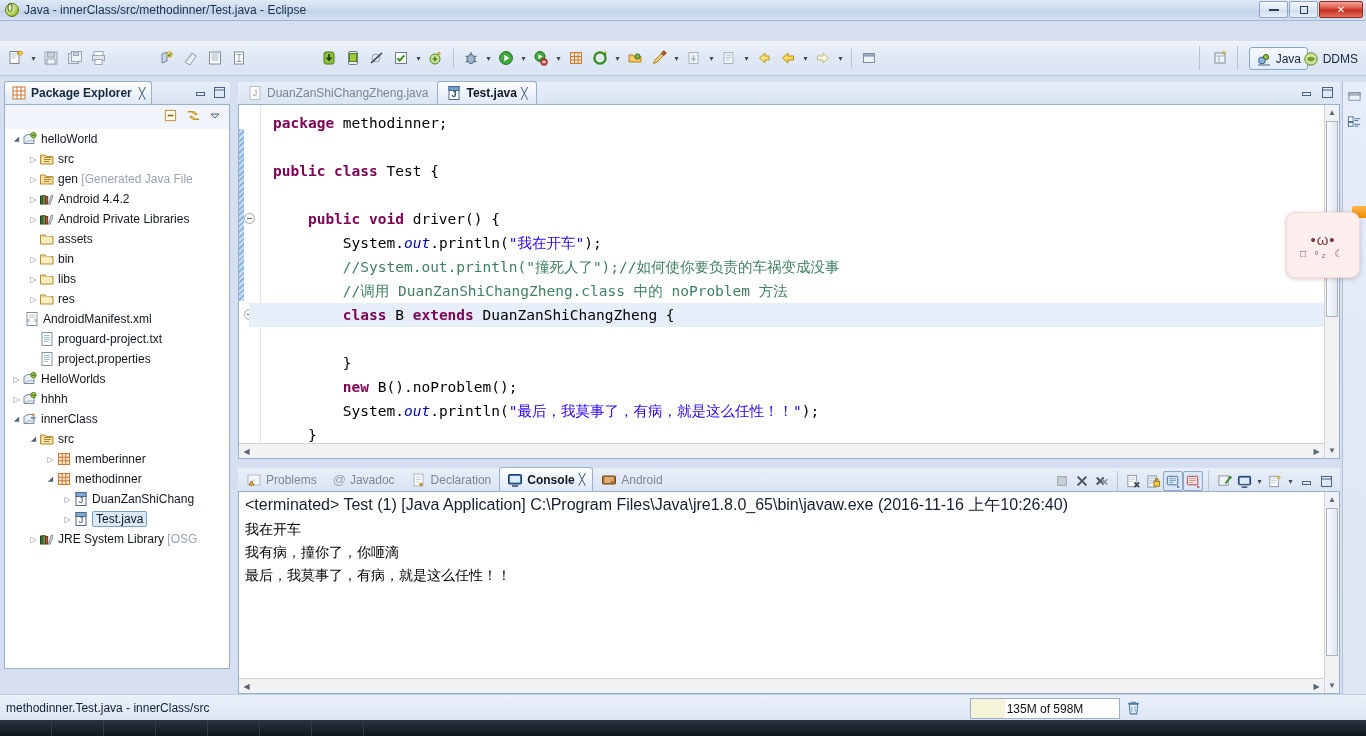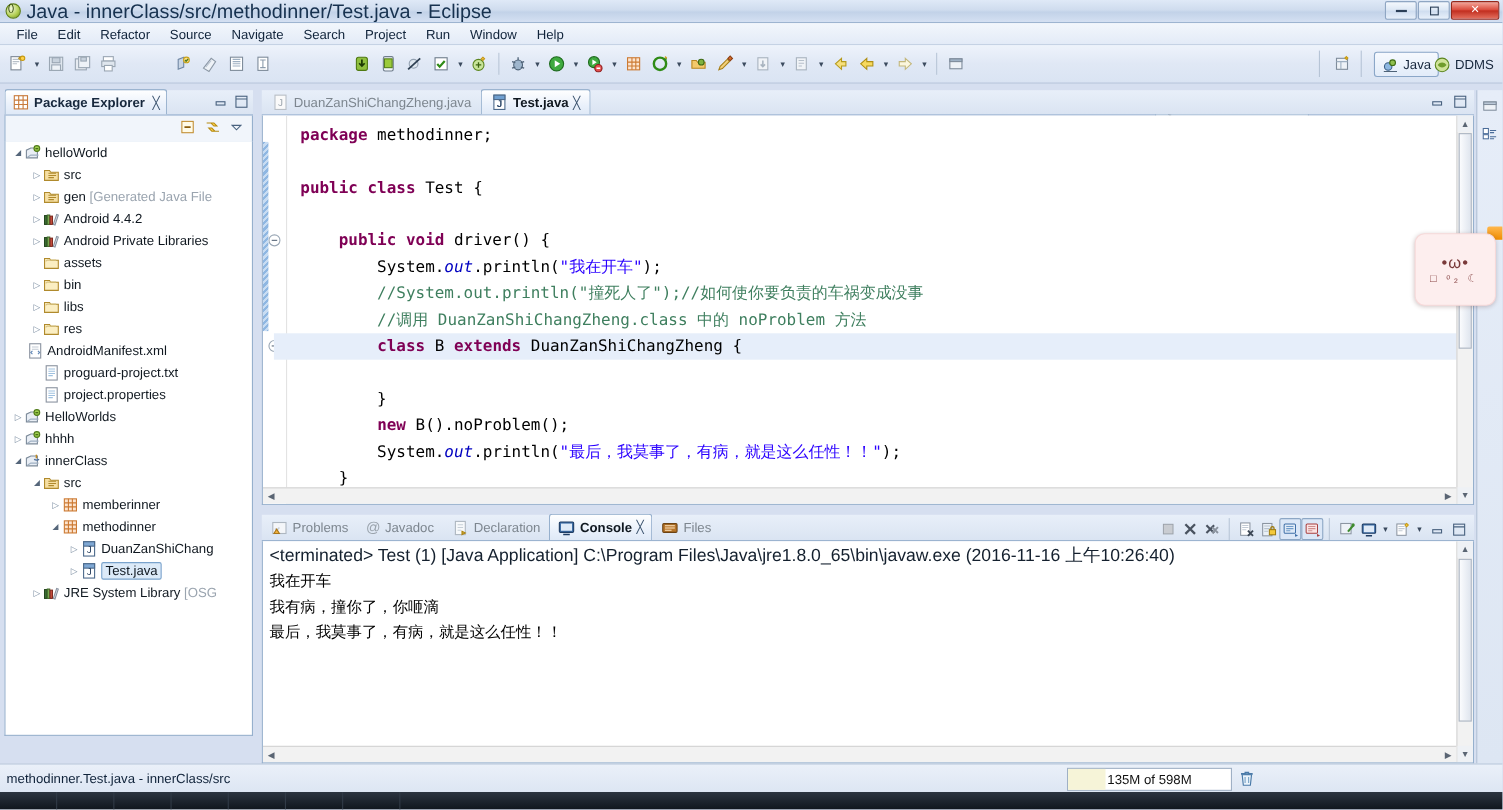--- a/index.html
+++ b/index.html
@@ -24,21 +24,21 @@
     width: 14px; height: 14px; margin: 0 5px 0 5px;
     border-radius: 50%;
     background: radial-gradient(circle at 35% 32%, #f2f8e0 0%, #b7d25a 55%, #6f9416 100%);
     border: 1px solid #5f7f14; flex: none;
     position: relative;
   }
   .title-ico::after {
     content: "()"; position: absolute; left: 1px; top: -2px;
     font-size: 9px; color: #2b4107; font-family: "Liberation Sans", sans-serif;
   }
-  .title-text { font-size: 18px; color: #16314f; white-space: nowrap; text-align: center; }
+  .title-text { font-size: 12px; color: #16314f; white-space: nowrap; text-align: center; }
   .wincontrols { position: absolute; right: 2px; top: 1px; display: flex; gap: 0px; }
   .wbtn {
     width: 29px; height: 17px; margin-right: 1px;
     border: 1px solid #8fa6c3; border-radius: 2px;
     background: linear-gradient(180deg,#f4f8fd 0%,#dbe6f4 50%,#cddcef 51%,#e8f0fa 100%);
     display: flex; align-items: center; justify-content: center;
     font-size: 10px; color: #1d3048;
   }
   .wbtn.close {
     width: 44px;
@@ -348,32 +348,20 @@
       <div class="wbtn">
           <span class="bar"></span>
         </div>
       <div class="wbtn">
           <span class="sq"></span>
         </div>
       <div class="wbtn close">✕</div>
     </div>
   </div>
 
-  <div class="menubar">
-    <div class="menuitem">File</div>
-    <div class="menuitem">Edit</div>
-    <div class="menuitem">Refactor</div>
-    <div class="menuitem">Source</div>
-    <div class="menuitem">Navigate</div>
-    <div class="menuitem">Search</div>
-    <div class="menuitem">Project</div>
-    <div class="menuitem">Run</div>
-    <div class="menuitem">Window</div>
-    <div class="menuitem">Help</div>
-  </div>
 
   <div class="toolbar">
 
     <div class="tb-btn">
       <svg class="ic" viewBox="0 0 16 16">
           <rect x="2" y="1.5" width="9" height="12" fill="#fff" stroke="#7c8794"></rect>
           <path d="M3.5 4h6M3.5 6h6M3.5 8h4" stroke="#b8c0c9" stroke-width="1"></path>
           <path d="M10 2l1.6 1.6-1 1-1.6-1.6z" fill="#f5c451" stroke="#b08c1c"></path>
           <circle cx="12.5" cy="3" r="2" fill="#ffd24d" stroke="#c79a10"></circle>
         </svg>
@@ -898,21 +886,21 @@
             <path d="M5 14h6" stroke="#1f3c63" stroke-width="1.4"></path>
           </svg>
         <span>Console</span>
         <span class="x">╳</span>
       </div>
       <div class="ctab">
         <svg class="ic" viewBox="0 0 16 16">
             <rect x="1.5" y="4" width="13" height="8" rx="1" fill="#b6752a" stroke="#6d4313"></rect>
             <path d="M3.5 6h9M3.5 8h9M3.5 10h6" stroke="#ffe6c2"></path>
           </svg>
-        <span>Files</span>
+        <span>Android</span>
       </div>
 
       <div class="ctools">
         <div class="ctool">
           <svg width="14" height="14" viewBox="0 0 16 16">
               <rect x="3" y="3" width="10" height="10" fill="#c9ccd1" stroke="#9aa0a8"></rect>
             </svg>
         </div>
         <div class="ctool">
           <svg width="14" height="14" viewBox="0 0 16 16">

